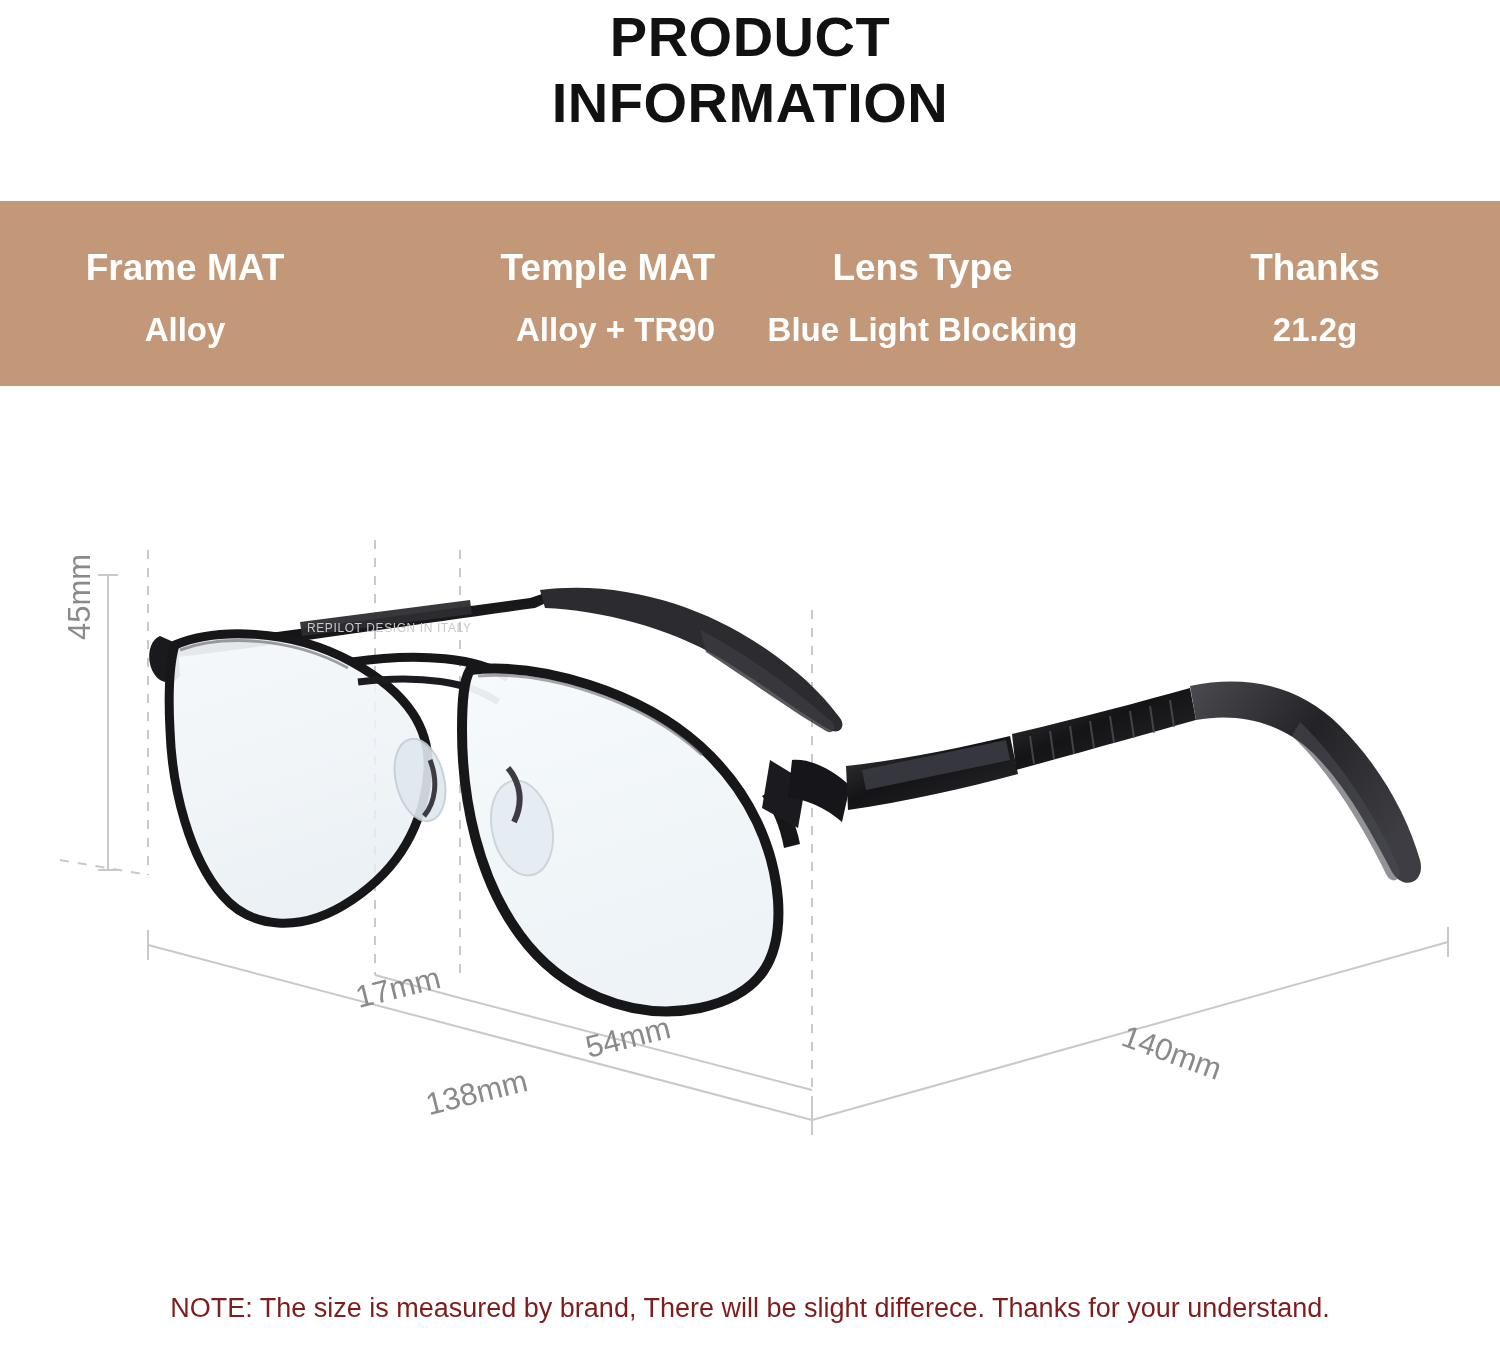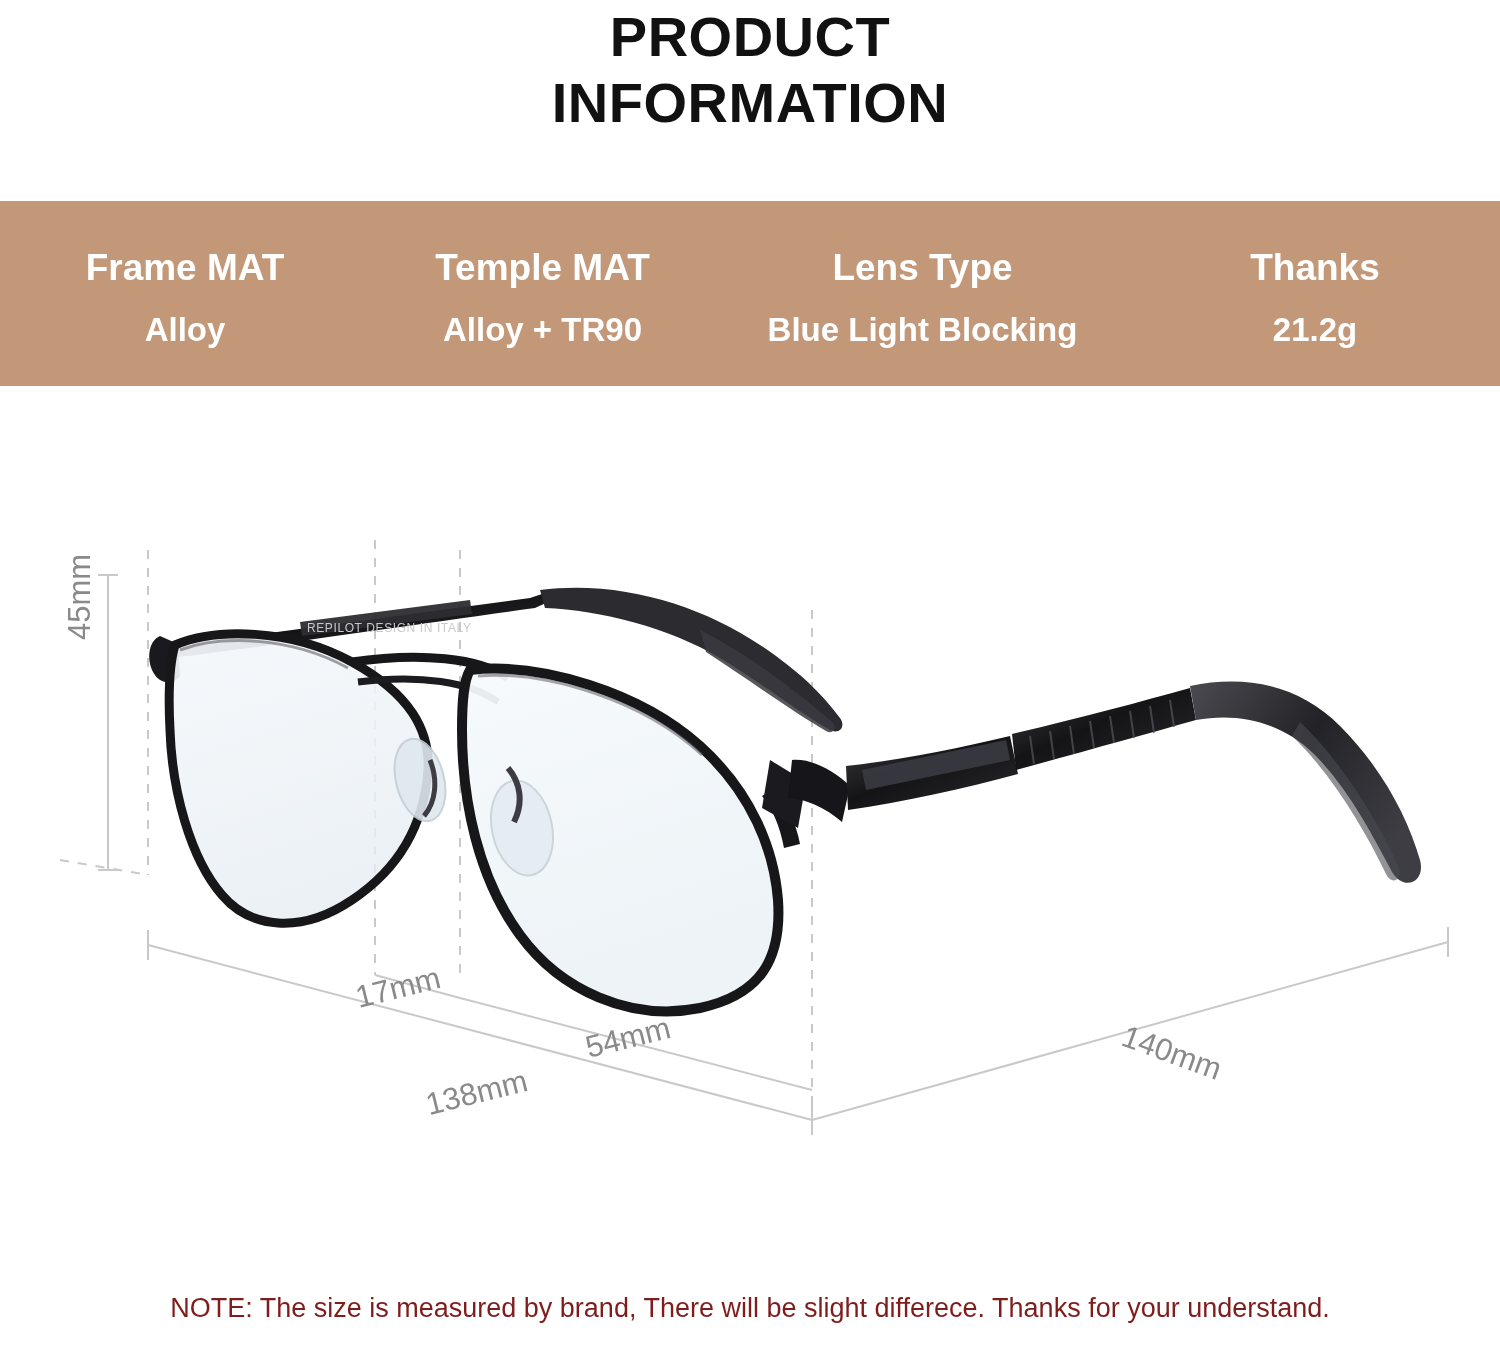--- a/index.html
+++ b/index.html
@@ -45,21 +45,21 @@
   }
   .spec-col {
     display: flex;
     flex-direction: column;
     justify-content: center;
     align-items: center;
     color: #ffffff;
     padding-top: 8px;
   }
   .spec-col.c1 { width: 370px; }
-  .spec-col.c2 { width: 345px; }
+  .spec-col.c2 { width: 345px; align-items: flex-end; }
   .spec-col.c3 { width: 415px; align-items: center; }
   .spec-col.c4 { width: 370px; }
   .spec-label {
     font-size: 37px;
     font-weight: bold;
     margin-bottom: 22px;
   }
   .spec-value {
     font-size: 33px;
     font-weight: bold;

